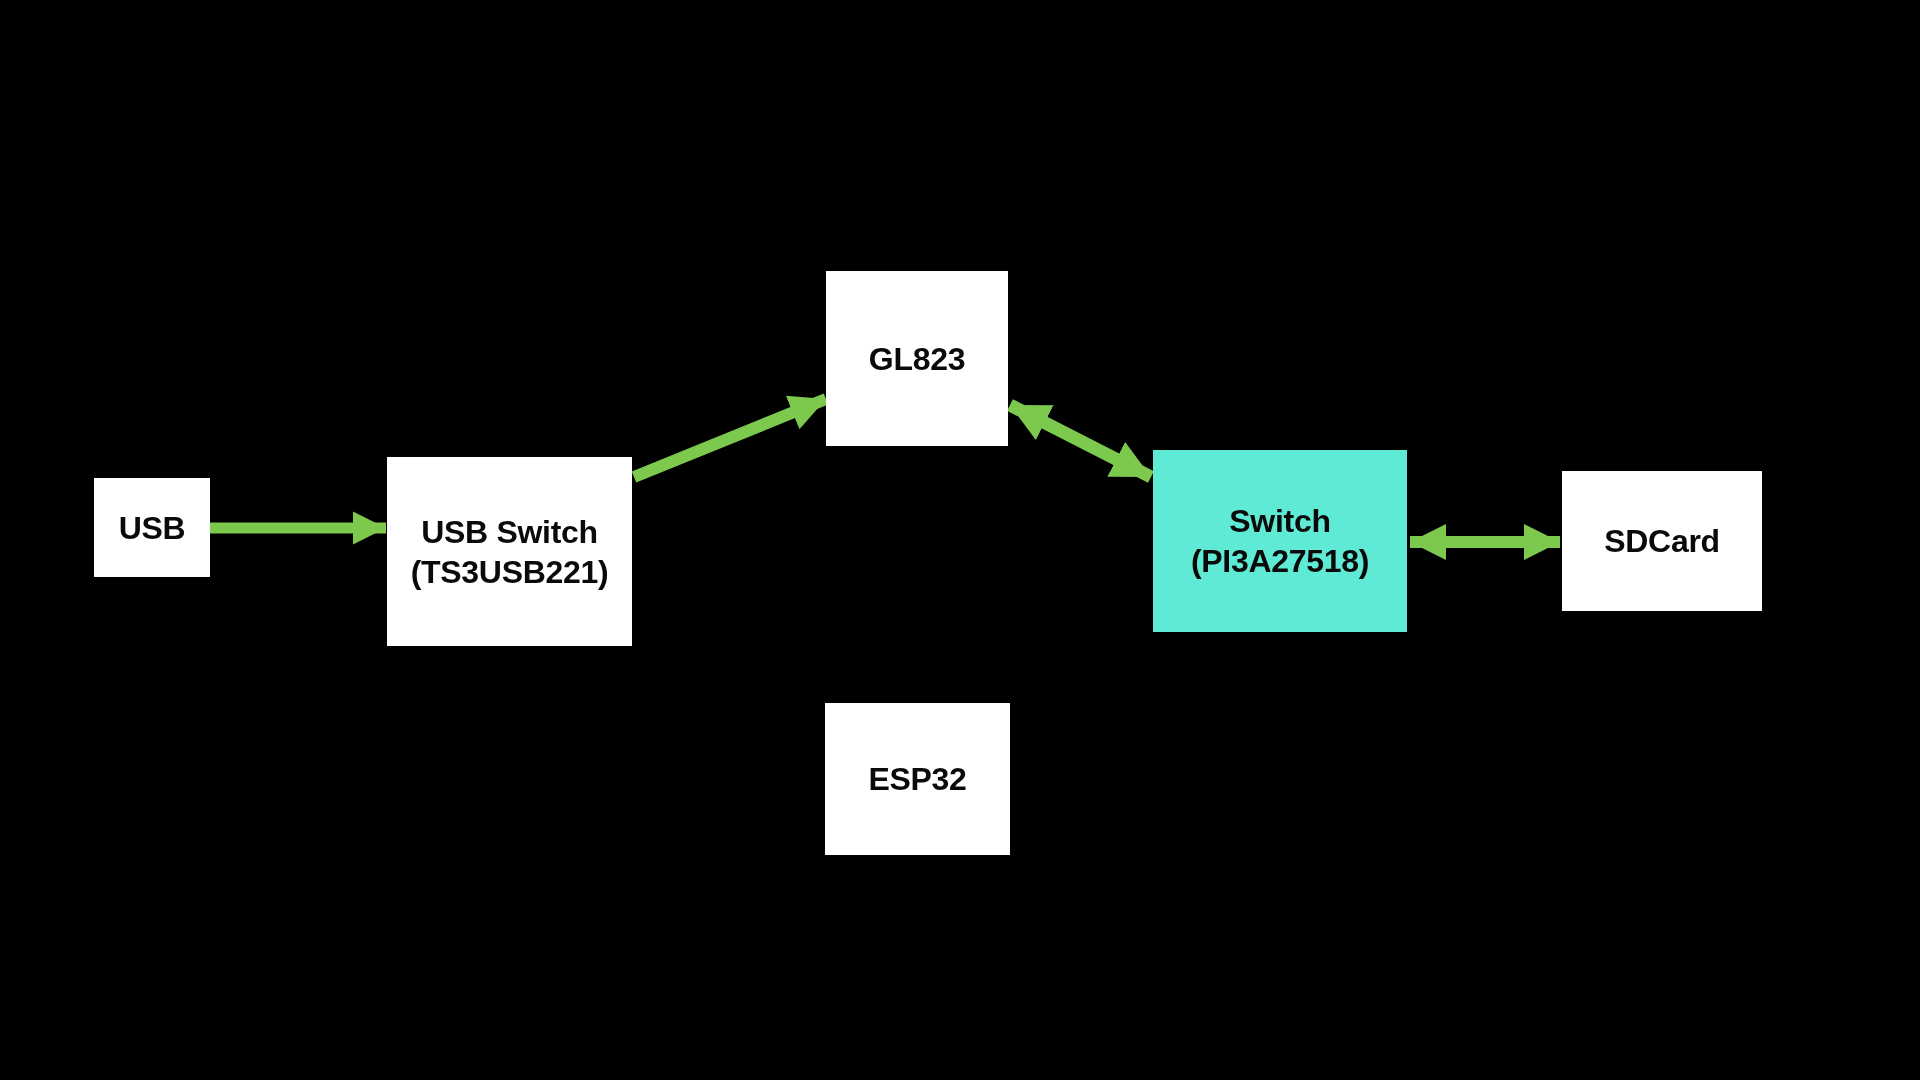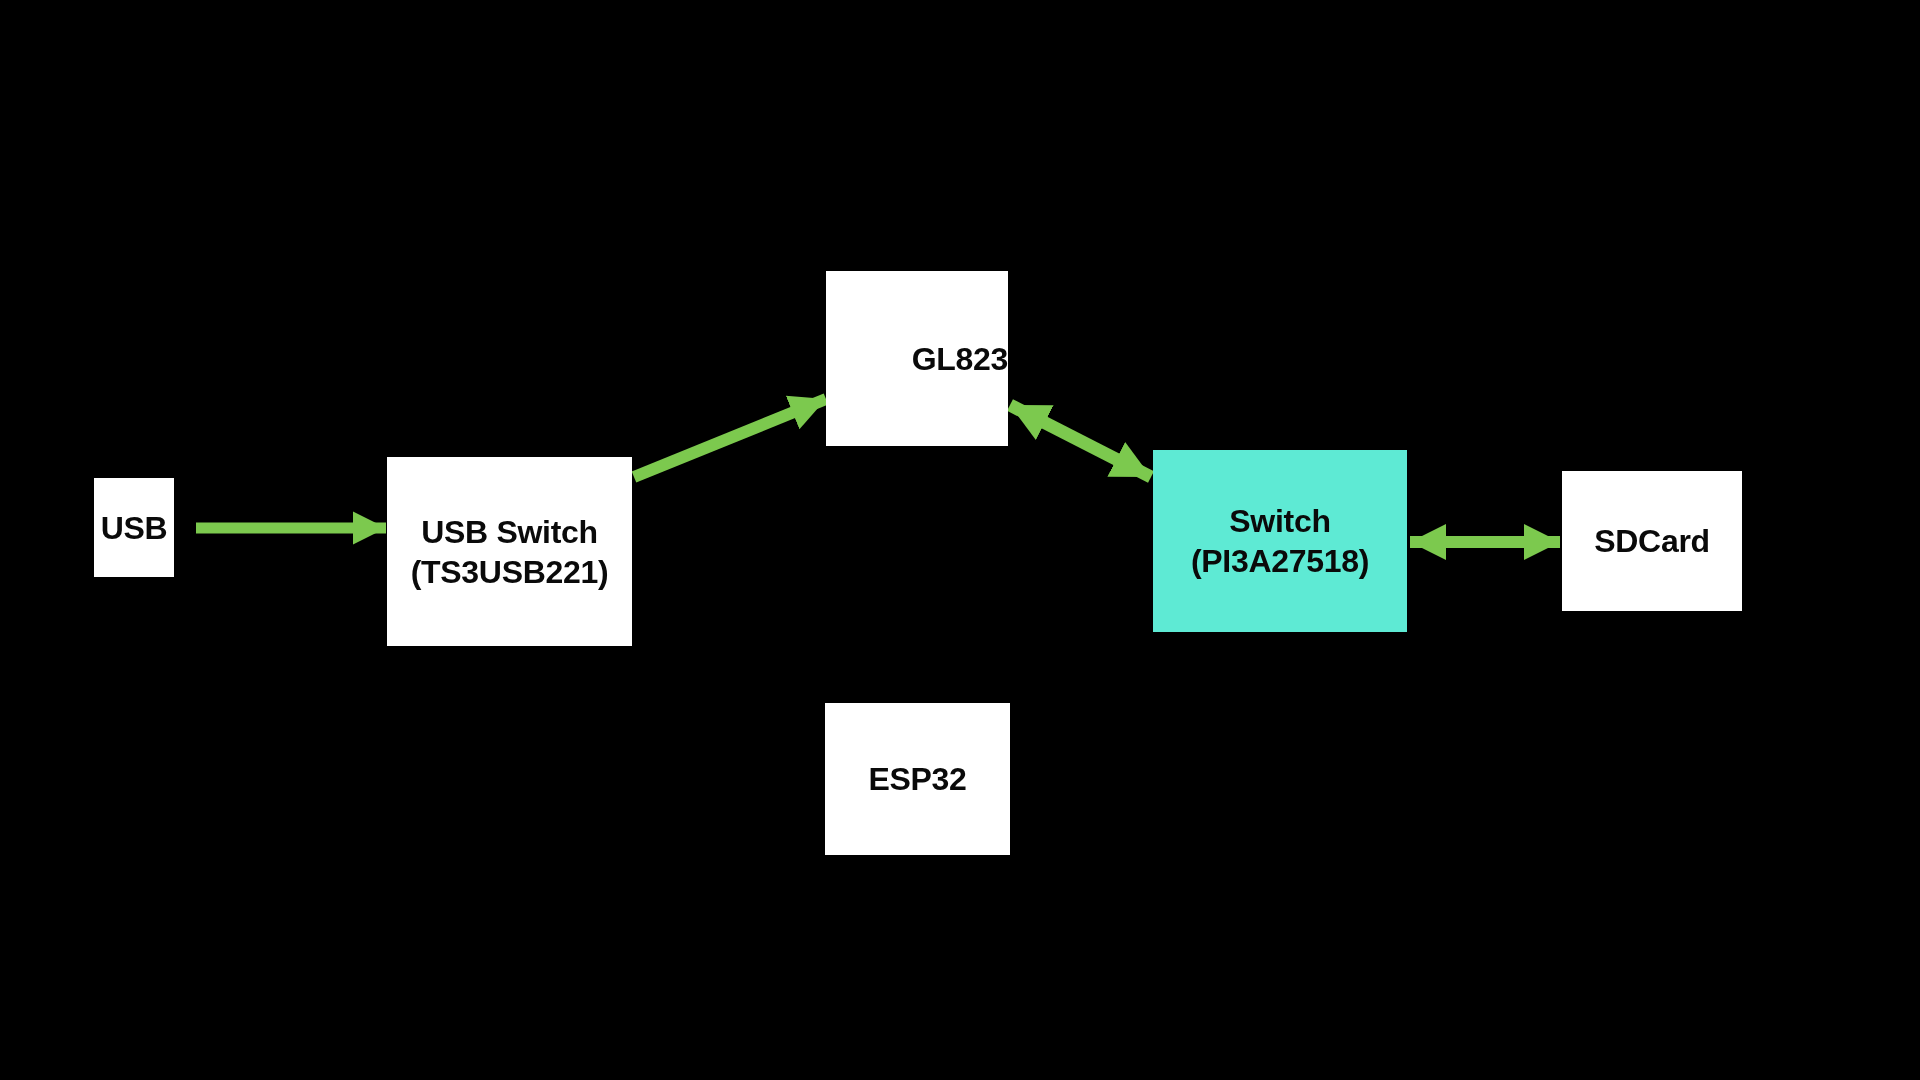--- a/index.html
+++ b/index.html
@@ -46,33 +46,33 @@
     <defs>
       <marker id="arrowhead" viewBox="0 0 10 10" refX="10" refY="5" markerWidth="3" markerHeight="3.5" orient="auto-start-reverse" markerUnits="strokeWidth">
         <path id="arrowhead-path" d="M 0 0 L 10 5 L 0 10 Z" fill="#7cc94e"></path>
       </marker>
     </defs>
   <line x1="196" y1="528" x2="386" y2="528" stroke="#7cc94e" stroke-width="11" marker-end="url(#arrowhead)"></line>
       <line x1="634" y1="477" x2="826" y2="399" stroke="#7cc94e" stroke-width="12" marker-end="url(#arrowhead)"></line>
       <line x1="1010" y1="405" x2="1151" y2="477" stroke="#7cc94e" stroke-width="13" marker-end="url(#arrowhead)" marker-start="url(#arrowhead)"></line>
       <line x1="1410" y1="542" x2="1560" y2="542" stroke="#7cc94e" stroke-width="12" marker-end="url(#arrowhead)" marker-start="url(#arrowhead)"></line>
     </svg>
-<div class="node" style="left: 94px; top: 478px; width: 80px; height: 99px; background: rgb(255, 255, 255); color: rgb(10, 10, 10);">
+<div class="node" style="left: 94px; top: 478px; width: 116px; height: 99px; background: rgb(255, 255, 255); color: rgb(10, 10, 10);">
       <div class="node-line">USB</div>
     </div>
     <div class="node" style="left: 387px; top: 433px; width: 245px; height: 189px; background: rgb(255, 255, 255); color: rgb(10, 10, 10); margin-top: 24px;">
       <div class="node-line">USB Switch</div>
       <div class="node-line">(TS3USB221)</div>
     </div>
-    <div class="node" style="left: 826px; top: 271px; width: 182px; height: 175px; background: rgb(255, 255, 255); color: rgb(10, 10, 10); align-items: flex-end;">
+    <div class="node" style="left: 826px; top: 271px; width: 182px; height: 175px; background: rgb(255, 255, 255); color: rgb(10, 10, 10);">
       <div class="node-line">GL823</div>
     </div>
     <div class="node" style="left: 1153px; top: 450px; width: 254px; height: 182px; background: #5eead4; color: rgb(10, 10, 10); text-align: right;">
       <div class="node-line">Switch</div>
       <div class="node-line">(PI3A27518)</div>
     </div>
-    <div class="node" style="left: 1562px; top: 471px; width: 180px; height: 140px; background: rgb(255, 255, 255); color: rgb(10, 10, 10);">
+    <div class="node" style="left: 1562px; top: 471px; width: 200px; height: 140px; background: rgb(255, 255, 255); color: rgb(10, 10, 10);">
       <div class="node-line">SDCard</div>
     </div>
     <div class="node" style="left: 825px; top: 703px; width: 185px; height: 152px; background: rgb(255, 255, 255); color: rgb(10, 10, 10); text-align: center;">
       <div class="node-line">ESP32</div>
     </div>
   </div>
 
 </body></html>

